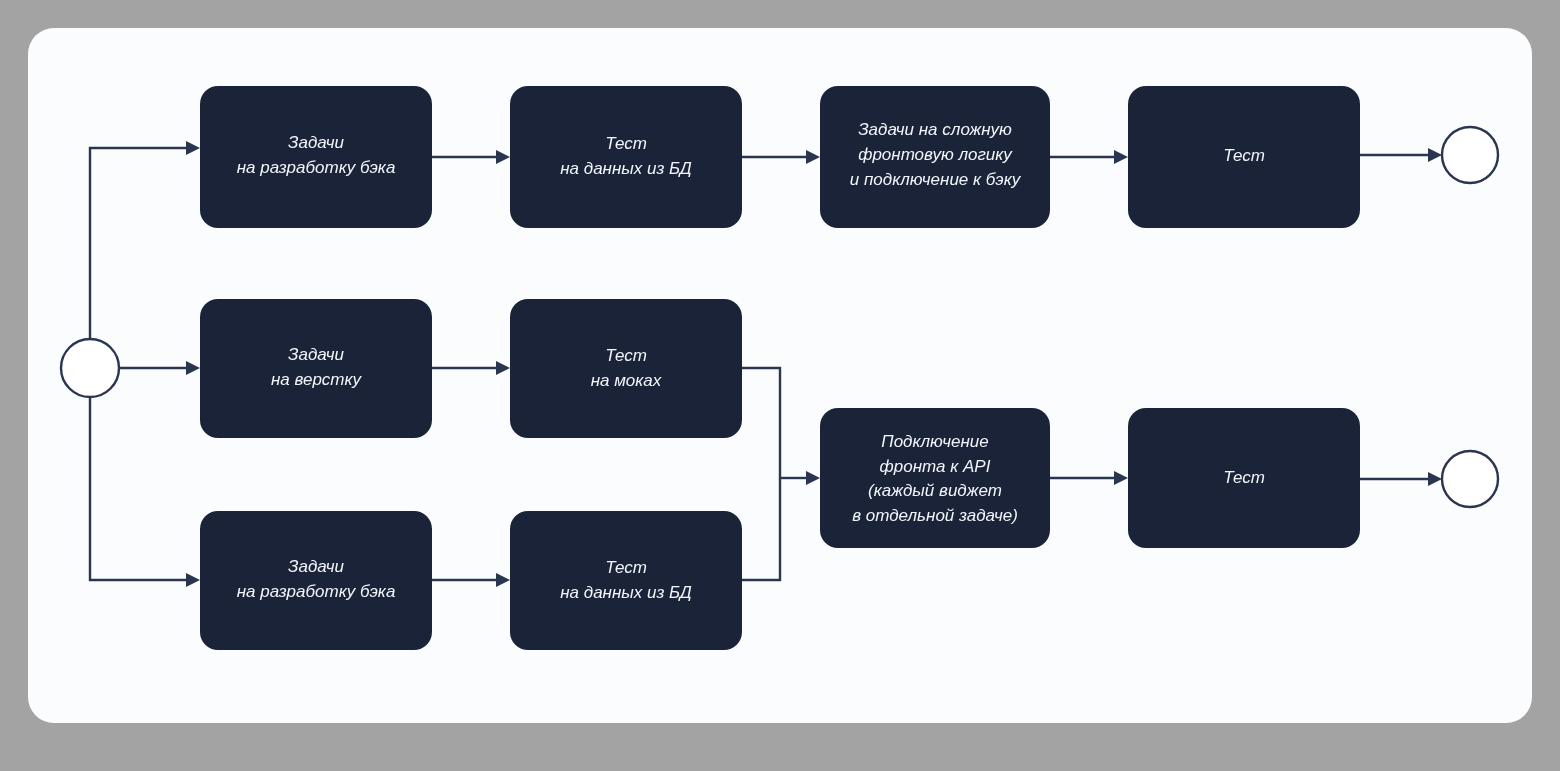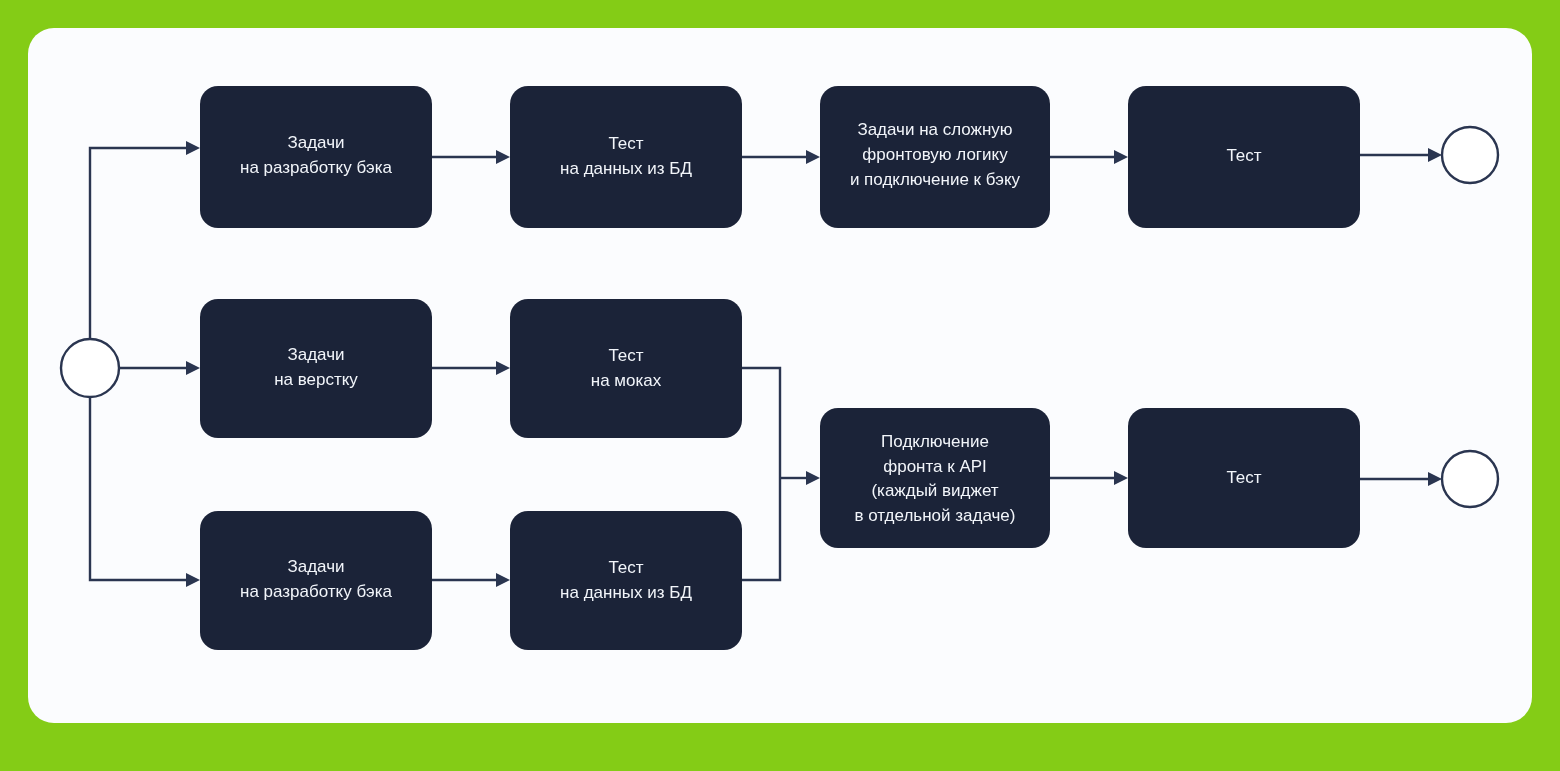--- a/index.html
+++ b/index.html
@@ -10,21 +10,22 @@
   body {
     width: 1560px;
     height: 771px;
     font-family: "Liberation Sans", sans-serif;
     overflow: hidden;
   }
   #page {
     position: relative;
     width: 1560px;
     height: 771px;
-    background: #84cc16;
+    background: #a3a3a3;
+    font-style: italic;
   }
   #diagram-card {
     position: absolute;
     left: 28px;
     top: 28px;
     width: 1504px;
     height: 695px;
     background: #fbfcfe;
     border-radius: 26px;
   }

